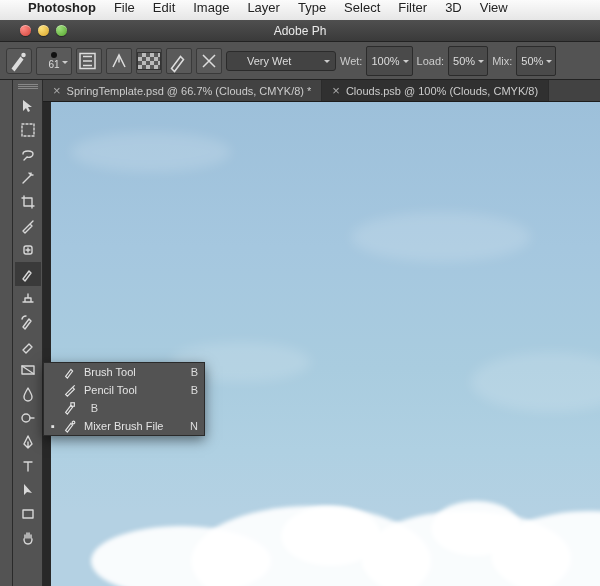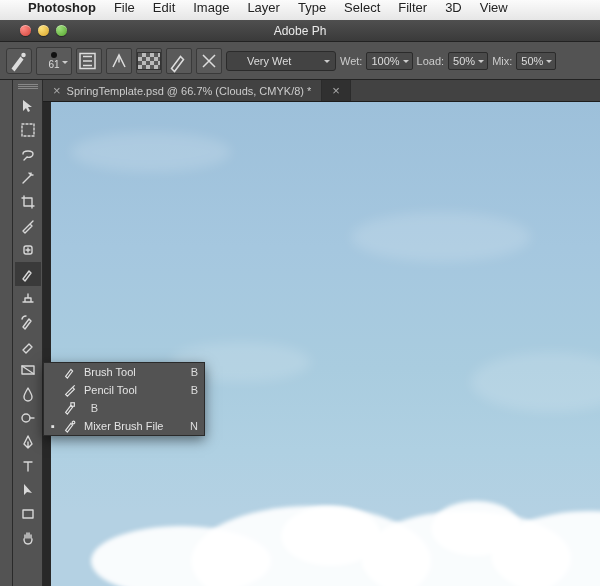--- a/index.html
+++ b/index.html
@@ -24,21 +24,21 @@
 .tool-preset { width: 26px; height: 26px; background: #5a5a5a; border: 1px solid #3a3a3a; border-radius: 3px; display:flex; align-items:center; justify-content:center; }
 .brush-swatch { width: 36px; height: 28px; background: #5a5a5a; border: 1px solid #3a3a3a; border-radius: 2px; display: flex; flex-direction: column; align-items: center; justify-content: center; font-size: 10px; color:#ddd; position:relative; }
 .brush-dot { width: 6px; height: 6px; background: #111; border-radius: 50%; }
 .brush-swatch .val { margin-top: 1px; }
 .brush-swatch::after { content:""; position:absolute; right:3px; top:50%; border:3px solid transparent; border-top-color:#ccc; }
 .mini-btn { width: 26px; height: 26px; border: 1px solid #3a3a3a; background: #5a5a5a; border-radius: 2px; display:flex; align-items:center; justify-content:center; color:#ddd; }
 .checker { background-image: linear-gradient(45deg,#bbb 25%,transparent 25%),linear-gradient(-45deg,#bbb 25%,transparent 25%),linear-gradient(45deg,transparent 75%,#bbb 75%),linear-gradient(-45deg,transparent 75%,#bbb 75%); background-size:8px 8px; background-position:0 0,0 4px,4px -4px,-4px 0; width:24px; height:18px; border:1px solid #333; }
 .preset-select { height: 20px; background:#434343; border:1px solid #2b2b2b; border-radius:3px; padding:0 18px 0 20px; display:flex; align-items:center; color:#ddd; position:relative; min-width:110px; font-size:11px; }
 .preset-select::after { content:""; position:absolute; right:5px; top:50%; margin-top:-1px; border:3px solid transparent; border-top-color:#ccc; }
 .opt-label { color:#ccc; }
-.pct-box { height:18px; background:#4a4a4a; border:1px solid #2b2b2b; border-radius:2px; padding:0 12px 0 4px; display:flex; align-items:center; color:#ddd; position:relative; }
+.pct-box { height:30px; background:#4a4a4a; border:1px solid #2b2b2b; border-radius:2px; padding:0 12px 0 4px; display:flex; align-items:center; color:#ddd; position:relative; }
 .pct-box::after { content:""; position:absolute; right:3px; top:50%; margin-top:-1px; border:3px solid transparent; border-top-color:#ccc; }
 
 
 .workspace { display:flex; height: calc(586px - 20px - 22px - 38px); }
 .tool-strip { width:13px; background:#535353; border-right:1px solid #2a2a2a; }
 .toolbox { width:30px; background:#535353; display:flex; flex-direction:column; align-items:center; padding-top:4px; border-right:1px solid #2a2a2a; }
 .grip { width:20px; height:6px; margin-bottom:4px; display:flex; flex-direction:column; gap:1px; }
 .grip span { height:1px; background:#888; }
 .tool { width:26px; height:24px; display:flex; align-items:center; justify-content:center; color:#d8d8d8; position:relative; }
 .tool.active { background:#3a3a3a; }
@@ -252,20 +252,21 @@
   </div>
 
   <div class="doc-area">
     <div class="tabs">
       <div class="tab">
         <span class="close">×</span>
         <span><span>SpringTemplate.psd @ 66.7% (Clouds, CMYK/8)</span> <span>*</span></span>
       </div>
       <div class="tab active">
         <span class="close">×</span>
+        <span>Clouds.psb @ 100% (Clouds, CMYK/8)</span>
       </div>
     </div>
     <div class="canvas">
       <div class="sky">
         <div class="wisp" style="left:20px; top:30px; width:160px; height:40px;"></div>
         <div class="wisp" style="left:300px; top:110px; width:180px; height:50px;"></div>
         <div class="wisp" style="left:120px; top:240px; width:140px; height:40px;"></div>
         <div class="wisp" style="left:420px; top:250px; width:160px; height:60px;"></div>
         <div class="cloud" style="left:40px; bottom:-10px; width:180px; height:70px;"></div>
         <div class="cloud" style="left:140px; bottom:-30px; width:240px; height:110px;"></div>

